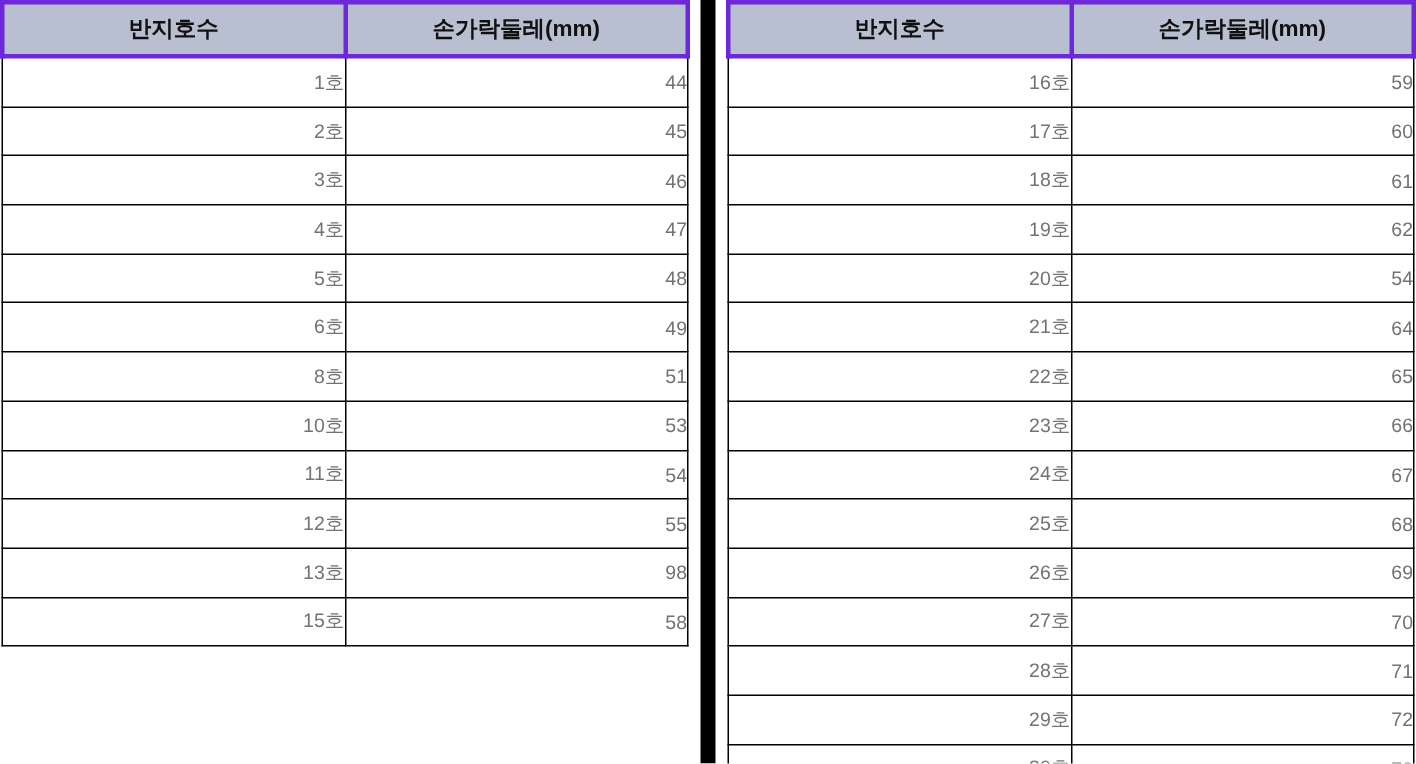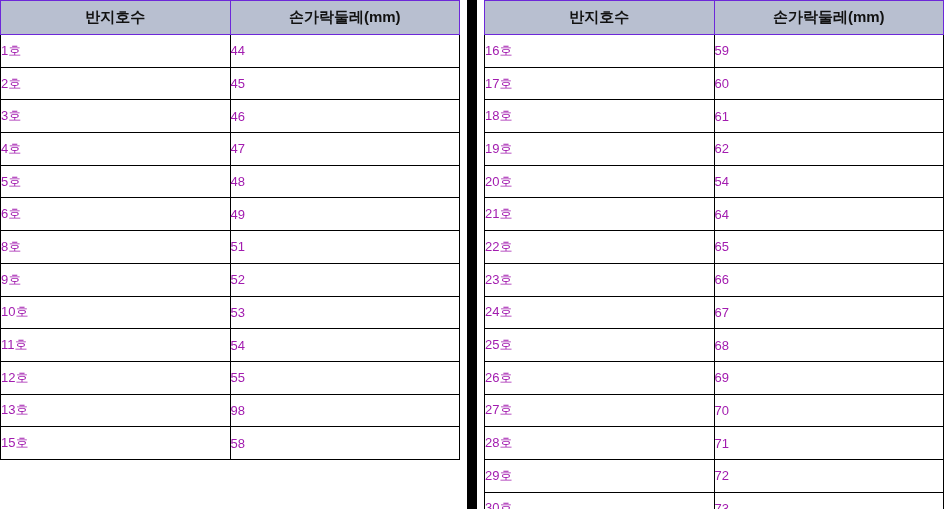--- a/index.html
+++ b/index.html
@@ -37,35 +37,35 @@
   .gap .bar {
     position: absolute;
     left: 7px;
     top: 0;
     width: 10px;
     height: 509px;
     background: #000000;
   }
   table.ring-table th {
     background: #b8bfd0;
-    border: 1px solid #6d28d9;
+    border: 3px solid #6d28d9;
     height: 33px;
     font-size: 15px;
     font-weight: bold;
     color: #111111;
     text-align: center;
     vertical-align: middle;
     padding: 0;
   }
   table.ring-table td {
     border: 1px solid #000000;
     height: 31.7px;
     font-size: 13px;
-    color: #a21caf;
-    text-align: left;
+    color: #737373;
+    text-align: right;
     vertical-align: middle;
     padding: 0;
     background: #ffffff;
   }
   table.ring-table col.c-size { width: 50%; }
   table.ring-table col.c-circ { width: 50%; }
 </style>
 </head>
 <body>
 
@@ -105,24 +105,20 @@
       </tr>
       <tr>
         <td>6호</td>
         <td>49</td>
       </tr>
       <tr>
         <td>8호</td>
         <td>51</td>
       </tr>
       <tr>
-        <td>9호</td>
-        <td>52</td>
-      </tr>
-      <tr>
         <td>10호</td>
         <td>53</td>
       </tr>
       <tr>
         <td>11호</td>
         <td>54</td>
       </tr>
       <tr>
         <td>12호</td>
         <td>55</td>

